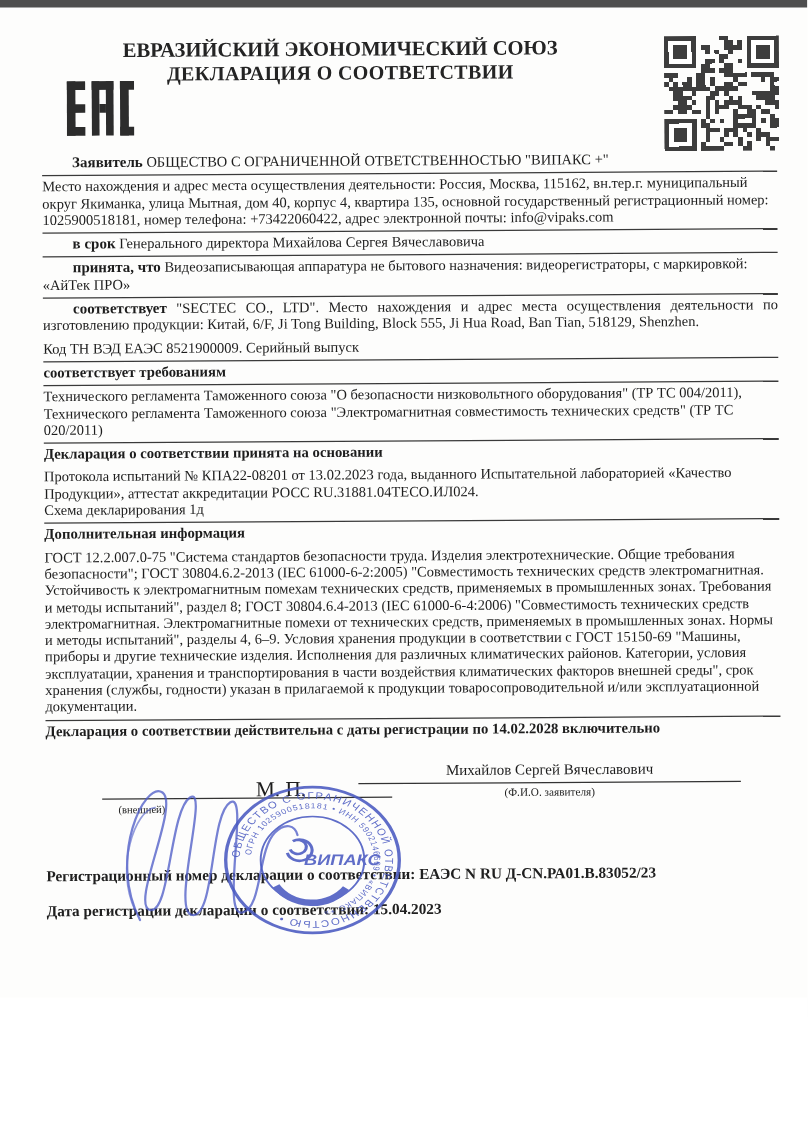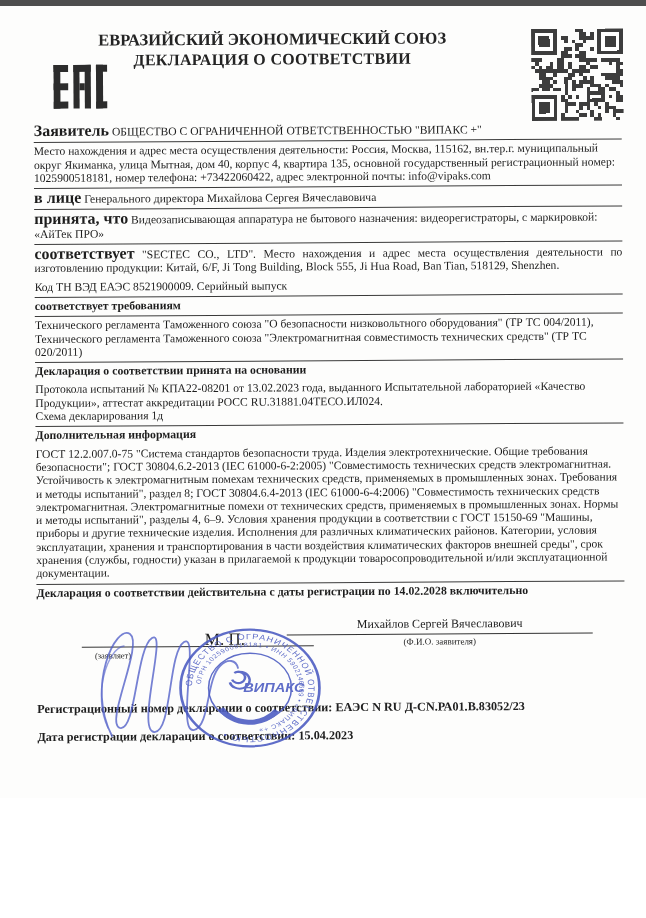--- a/index.html
+++ b/index.html
@@ -17,21 +17,21 @@
   .titles{position:absolute;left:42px;top:8px;width:394px;text-align:center;
           font-weight:bold;font-size:16.5px;line-height:1.28;color:#242424;}
   .titles .t2{font-size:16px;letter-spacing:.3px;}
   .eac{position:absolute;left:20px;top:40px;}
   .qr{position:absolute;right:-2px;top:10px;width:92px;height:92px;}
   .qr svg{width:92px;height:92px;shape-rendering:crispEdges;}
 
   
   .row{font-size:11.6px;line-height:13.3px;padding:2px 0 3px 0;}
   .bb{border-bottom:1px solid #3a3a3a;}
-  .row b{font-size:16px;}
+  .row b{font-size:12px;margin-left:24px;}
   .just{text-align:justify;}
   .bold-row{font-weight:bold;font-size:11.8px;}
 
   
   .sig-block{position:relative;height:82px;margin-top:4px;}
   .sig-line{position:absolute;left:45px;top:40px;width:232px;border-bottom:1px solid #333;}
   .sig-caption{position:absolute;left:58px;top:44px;font-size:8.5px;color:#222;}
   .mp{position:absolute;left:168px;top:24px;font-size:17px;}
   .fio{position:absolute;left:250px;top:12px;width:306px;text-align:center;}
   .fio .nm{font-size:12px;padding-bottom:2px;border-bottom:1px solid #333;}
@@ -293,21 +293,21 @@
     </div>
 
     <div class="row bb">
       <b>Заявитель</b>
       <span>ОБЩЕСТВО С ОГРАНИЧЕННОЙ ОТВЕТСТВЕННОСТЬЮ "ВИПАКС +"</span>
     </div>
 
     <div class="row bb">Место нахождения и адрес места осуществления деятельности: Россия, Москва, 115162, вн.тер.г. муниципальный округ Якиманка, улица Мытная, дом 40, корпус 4, квартира 135, основной государственный регистрационный номер: 1025900518181, номер телефона: +73422060422, адрес электронной почты: info@vipaks.com</div>
 
     <div class="row bb">
-      <b>в лице</b>
+      <b>в срок</b>
       <span>Генерального директора Михайлова Сергея Вячеславовича</span>
     </div>
 
     <div class="row bb">
       <b>принята, что</b>
       <span>Видеозаписывающая аппаратура не бытового назначения: видеорегистраторы, с маркировкой: «АйТек ПРО»</span>
     </div>
 
     <div class="row just">
       <b>соответствует</b>
@@ -328,21 +328,21 @@
     </div>
 
     <div class="row bold-row">Дополнительная информация</div>
 
     <div class="row bb">ГОСТ 12.2.007.0-75 "Система стандартов безопасности труда. Изделия электротехнические. Общие требования безопасности"; ГОСТ 30804.6.2-2013 (IEC 61000-6-2:2005)  "Совместимость технических средств электромагнитная. Устойчивость к электромагнитным помехам технических средств, применяемых в промышленных зонах. Требования и методы испытаний", раздел 8; ГОСТ 30804.6.4-2013 (IEC 61000-6-4:2006) "Совместимость технических средств электромагнитная. Электромагнитные помехи от технических средств, применяемых в промышленных зонах. Нормы и методы испытаний", разделы 4, 6–9. Условия хранения продукции в соответствии с ГОСТ 15150-69 "Машины, приборы и другие технические изделия. Исполнения для различных климатических районов. Категории, условия эксплуатации, хранения и транспортирования в части воздействия климатических факторов внешней среды", срок хранения (службы, годности) указан в прилагаемой к продукции товаросопроводительной и/или эксплуатационной документации.</div>
 
     <div class="row bold-row">Декларация о соответствии действительна с даты регистрации по 14.02.2028 включительно</div>
 
     <div class="sig-block">
       <div class="sig-line"></div>
-      <div class="sig-caption">(заявляет)</div>
+      <div class="sig-caption">(внешней)</div>
       <div class="mp">М. П.</div>
       <div class="fio">
         <div class="nm">Михайлов Сергей Вячеславович</div>
         <div class="cap">(Ф.И.О. заявителя)</div>
       </div>
     </div>
 
     <div class="foot-row">
       <span>Регистрационный номер декларации о соответствии:</span>
       <span class="val">ЕАЭС N RU Д-CN.РА01.В.83052/23</span>

